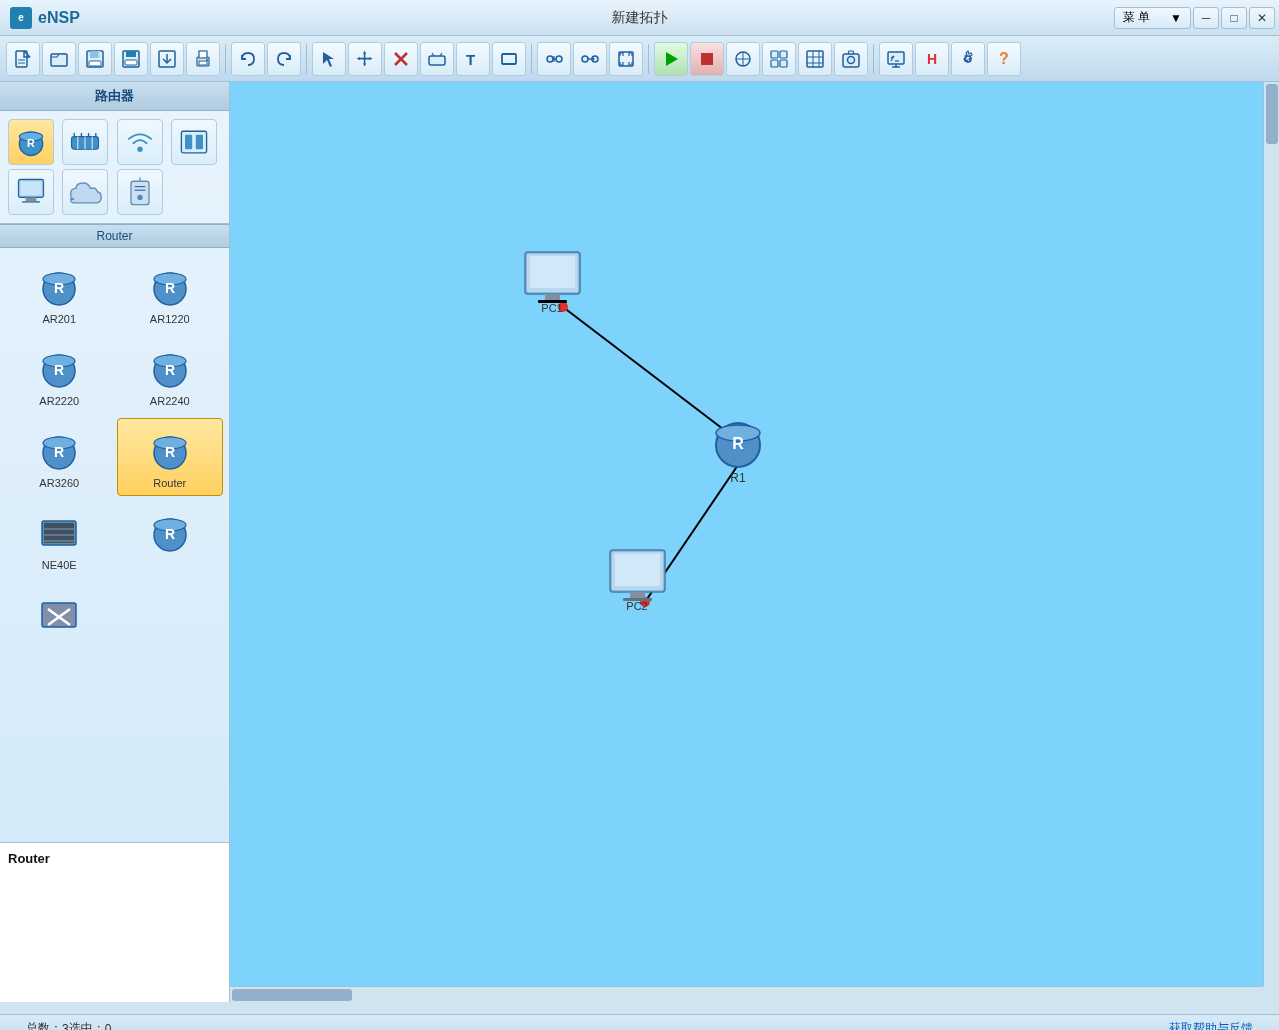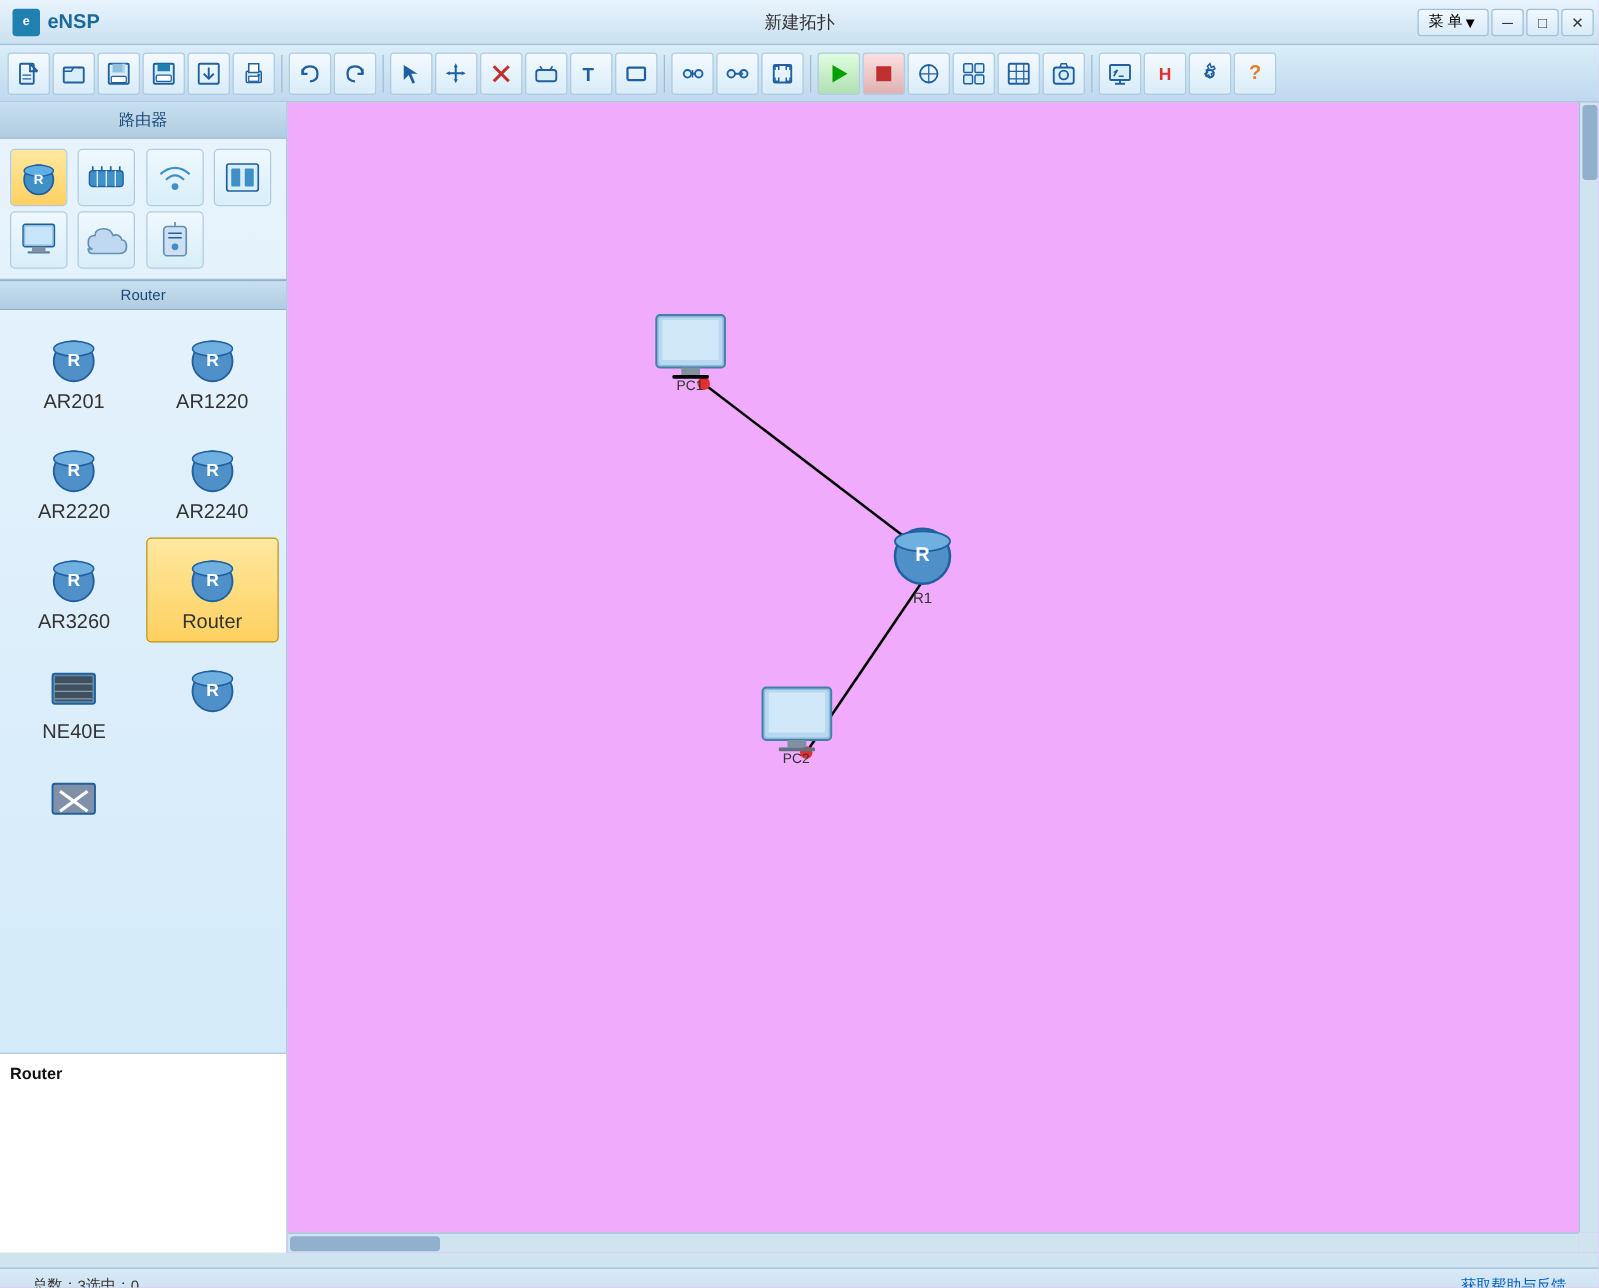--- a/index.html
+++ b/index.html
@@ -43,21 +43,21 @@
       background: linear-gradient(180deg, #f0f8ff 0%, #d8eaf8 100%);
       border: 1px solid #a0c0d8;
       border-radius: 3px;
       display: flex; align-items: center; justify-content: center;
       cursor: pointer; font-size: 12px; color: #333;
     }
     .menu-btn {
       padding: 0 8px; height: 22px;
       background: linear-gradient(180deg, #f0f8ff 0%, #d8eaf8 100%);
       border: 1px solid #a0c0d8; border-radius: 3px;
-      display: flex; align-items: center; cursor: pointer; gap: 0; font-size: 12px;
+      display: flex; align-items: center; cursor: pointer; gap: 20px; font-size: 12px;
     }
 
     
     .toolbar {
       background: linear-gradient(180deg, #daeef8 0%, #c0d8ee 100%);
       height: 46px;
       display: flex;
       align-items: center;
       padding: 0 6px;
       gap: 2px;
@@ -89,20 +89,21 @@
       flex-direction: column;
       flex-shrink: 0;
     }
     .device-category {
       text-align: center;
       background: linear-gradient(180deg, #c8dff0 0%, #b0cce0 100%);
       padding: 5px;
       font-size: 13px;
       color: #1a4a7a;
       border-bottom: 1px solid #90b0cc;
+      font-weight: bold;
     }
     .device-icons-grid {
       display: grid;
       grid-template-columns: repeat(4, 1fr);
       gap: 4px;
       padding: 8px;
     }
     .device-icon-item {
       width: 46px; height: 46px;
       background: linear-gradient(180deg, #f0f8ff 0%, #d8eef8 100%);
@@ -144,36 +145,36 @@
     .router-item.selected {
       background: linear-gradient(180deg, #ffe8a0 0%, #ffd060 100%);
       border-color: #c09000;
     }
     .router-icon {
       width: 50px; height: 50px;
       display: flex; align-items: center; justify-content: center;
       margin-bottom: 2px;
     }
     .router-name {
-      font-size: 16px; color: #333; text-align: center;
+      font-size: 11px; color: #333; text-align: center;
     }
     .info-panel {
       height: 160px;
       background: white;
       border-top: 1px solid #a0c0d8;
       padding: 8px;
       overflow-y: auto;
     }
     .info-title { font-weight: bold; font-size: 13px; margin-bottom: 4px; color: #111; }
     .info-text { font-size: 12px; color: #333; line-height: 1.6; }
 
     
     .canvas-area {
       flex: 1;
-      background: #f0abfc;
+      background: #7dd3fc;
       position: relative;
       overflow: hidden;
     }
     .canvas-scrollbar-v {
       position: absolute; right: 0; top: 0; bottom: 16px;
       width: 16px; background: #d0e4f0;
       border-left: 1px solid #a0c0d8;
     }
     .canvas-scrollbar-h {
       position: absolute; left: 0; right: 16px; bottom: 0;

